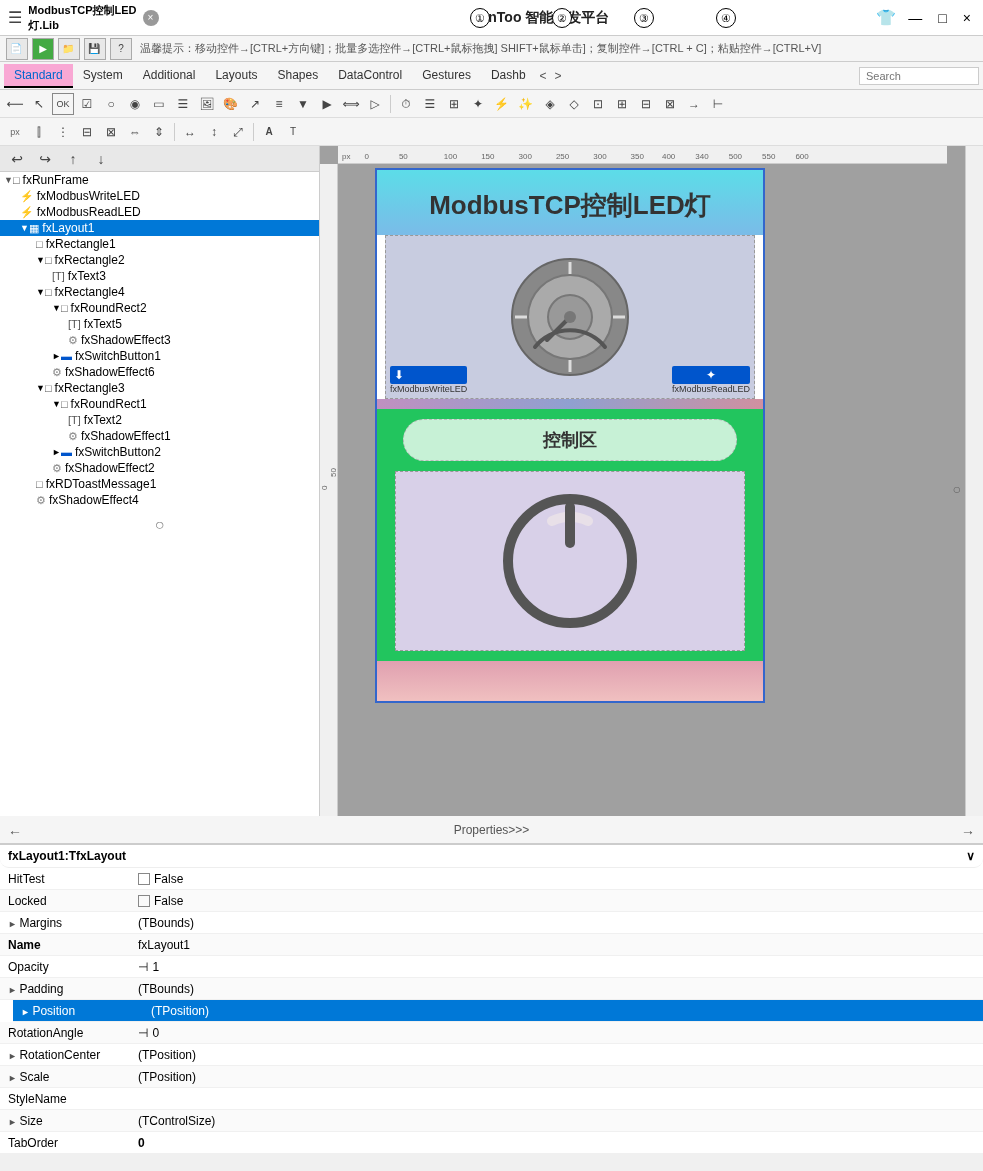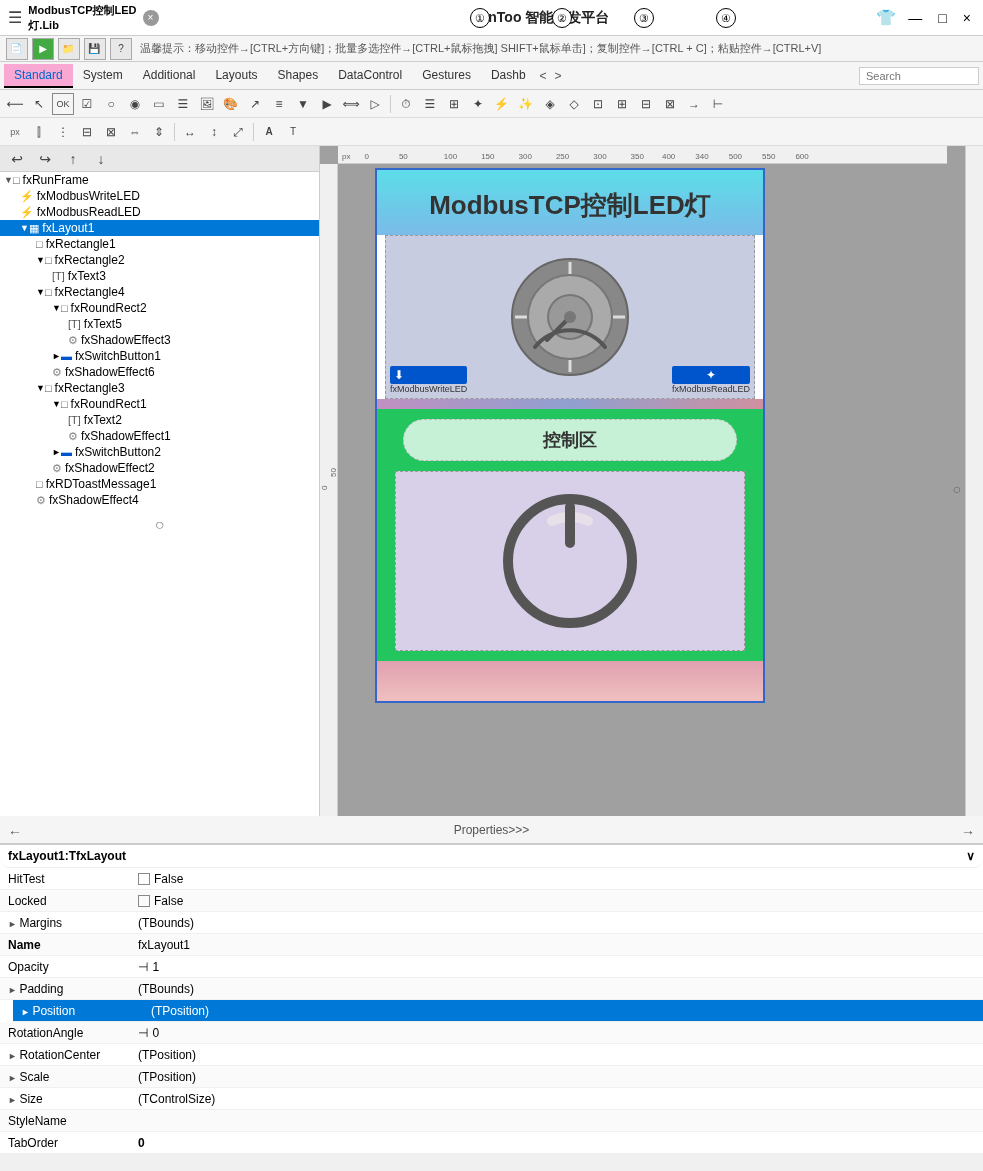--- a/index.html
+++ b/index.html
@@ -447,31 +447,31 @@
 
     <div class="props-row">
       <div class="prop-name">
         <span class="prop-expand">► </span>
         <span>Scale</span>
       </div>
       <div class="prop-value">(TPosition)</div>
     </div>
 
     <div class="props-row">
+      <div class="prop-name">StyleName</div>
+      <div class="prop-value"></div>
+    </div>
+
+    <div class="props-row">
       <div class="prop-name">
         <span class="prop-expand">► </span>
         <span>Size</span>
       </div>
       <div class="prop-value">(TControlSize)</div>
     </div>
 
     <div class="props-row">
-      <div class="prop-name">StyleName</div>
-      <div class="prop-value"></div>
-    </div>
-
-    <div class="props-row">
       <div class="prop-name">TabOrder</div>
       <div class="prop-value" style="font-weight:bold;">0</div>
     </div>
 
   </div>
 </div>
 
 </body></html>

